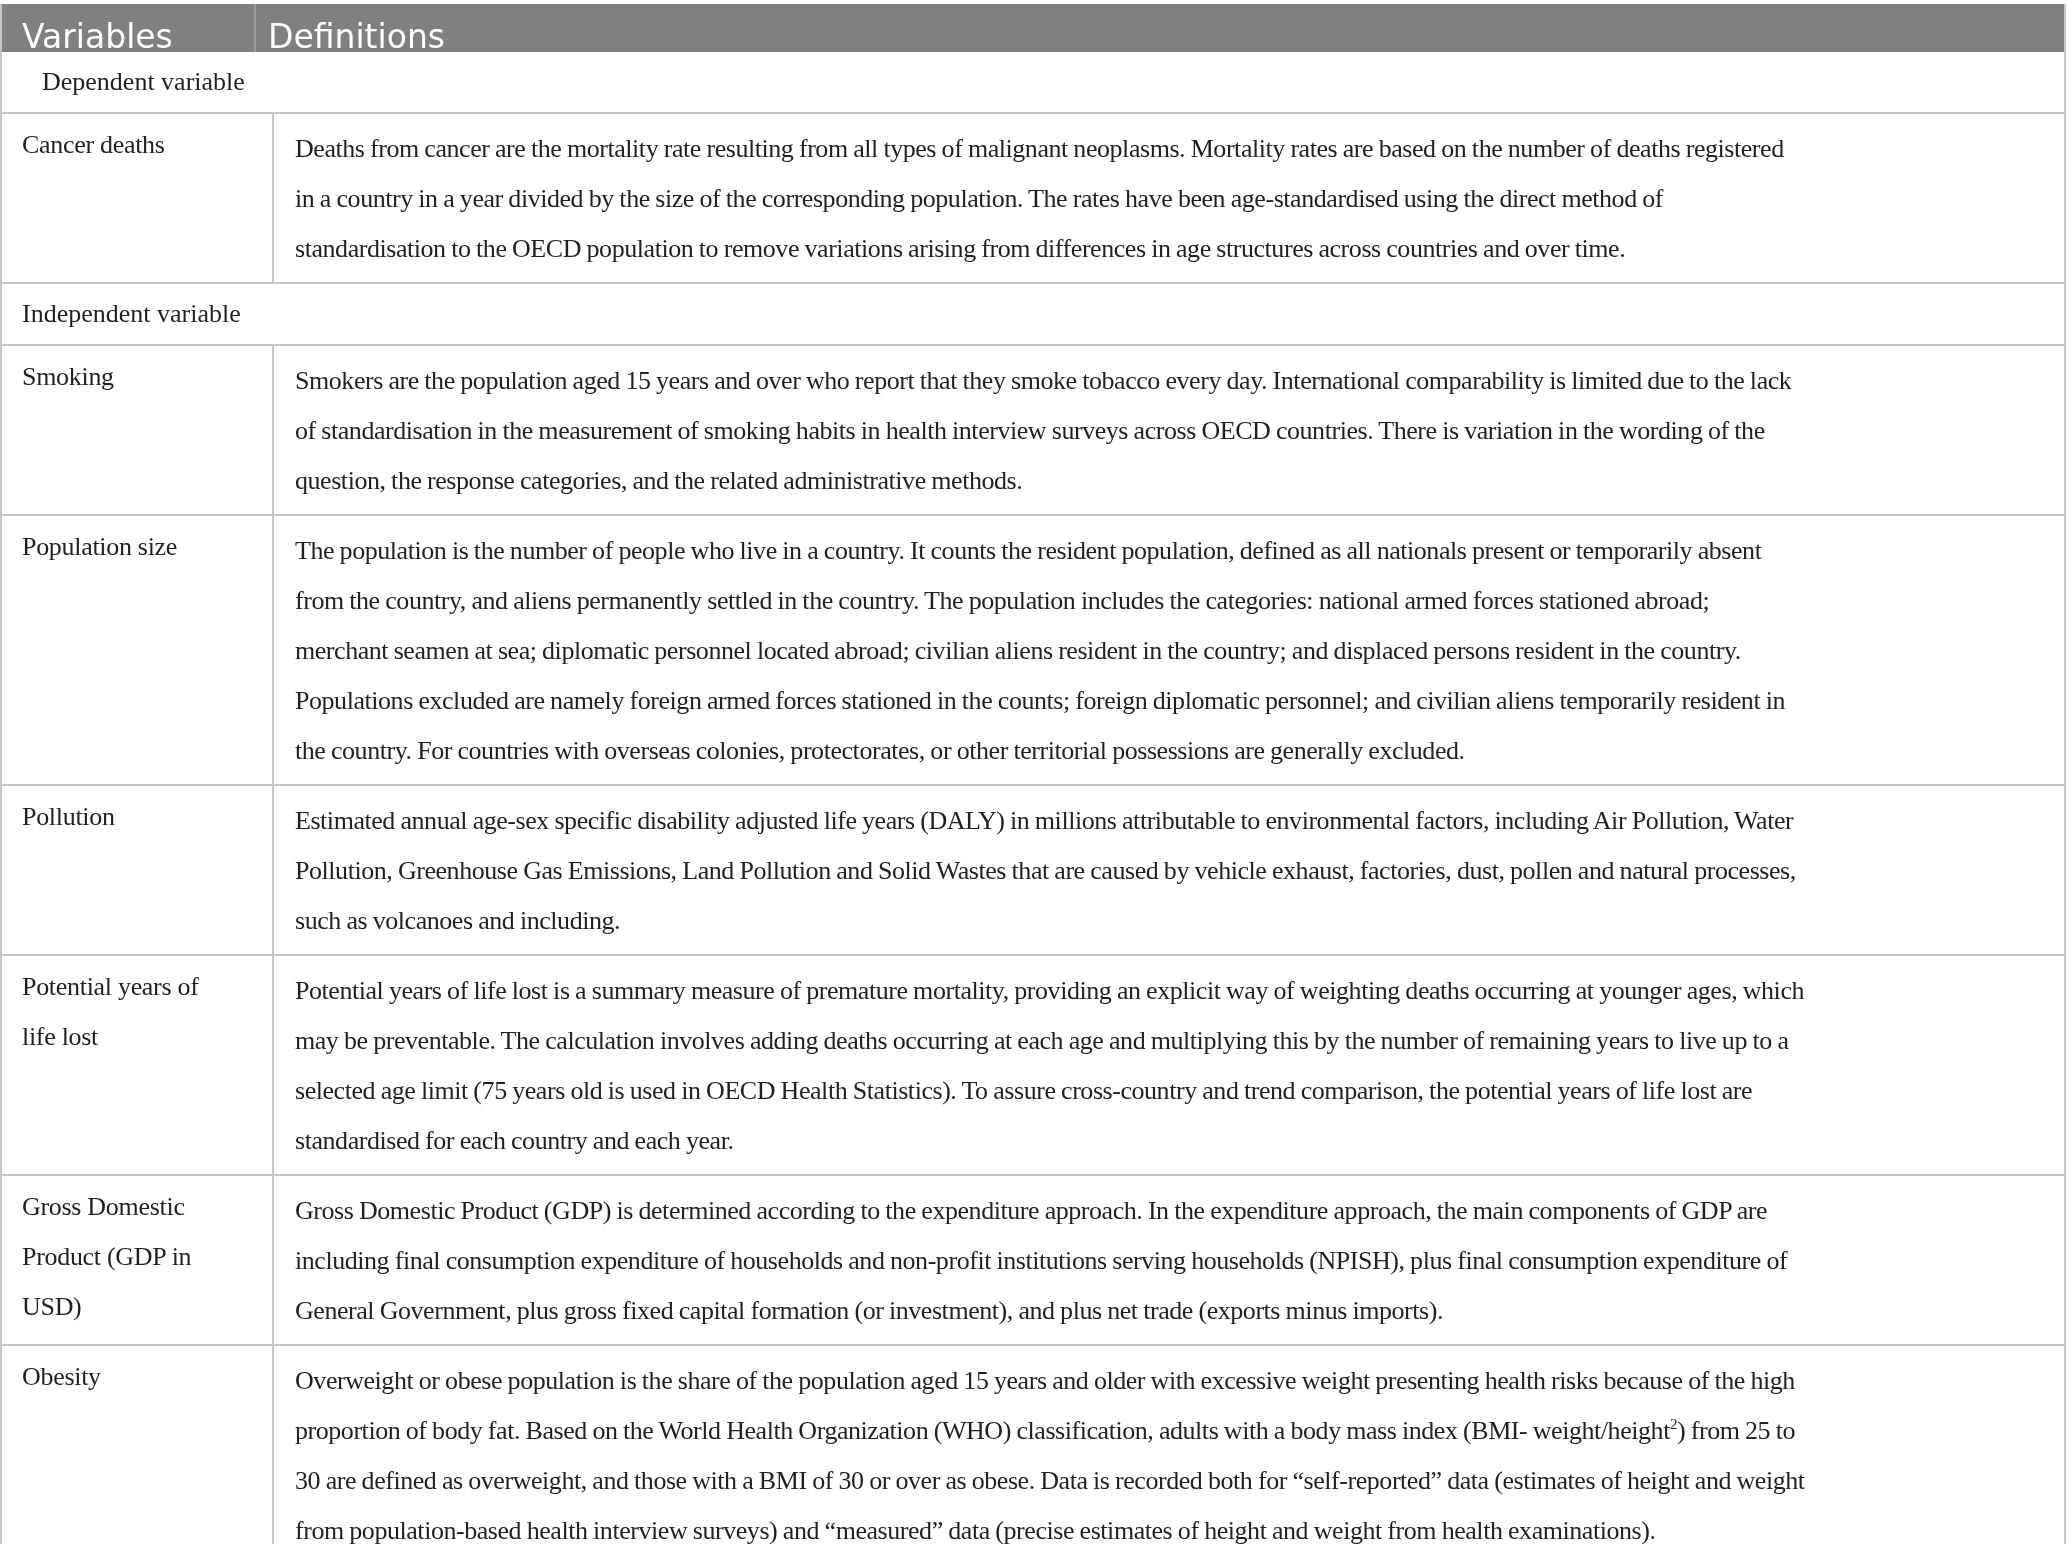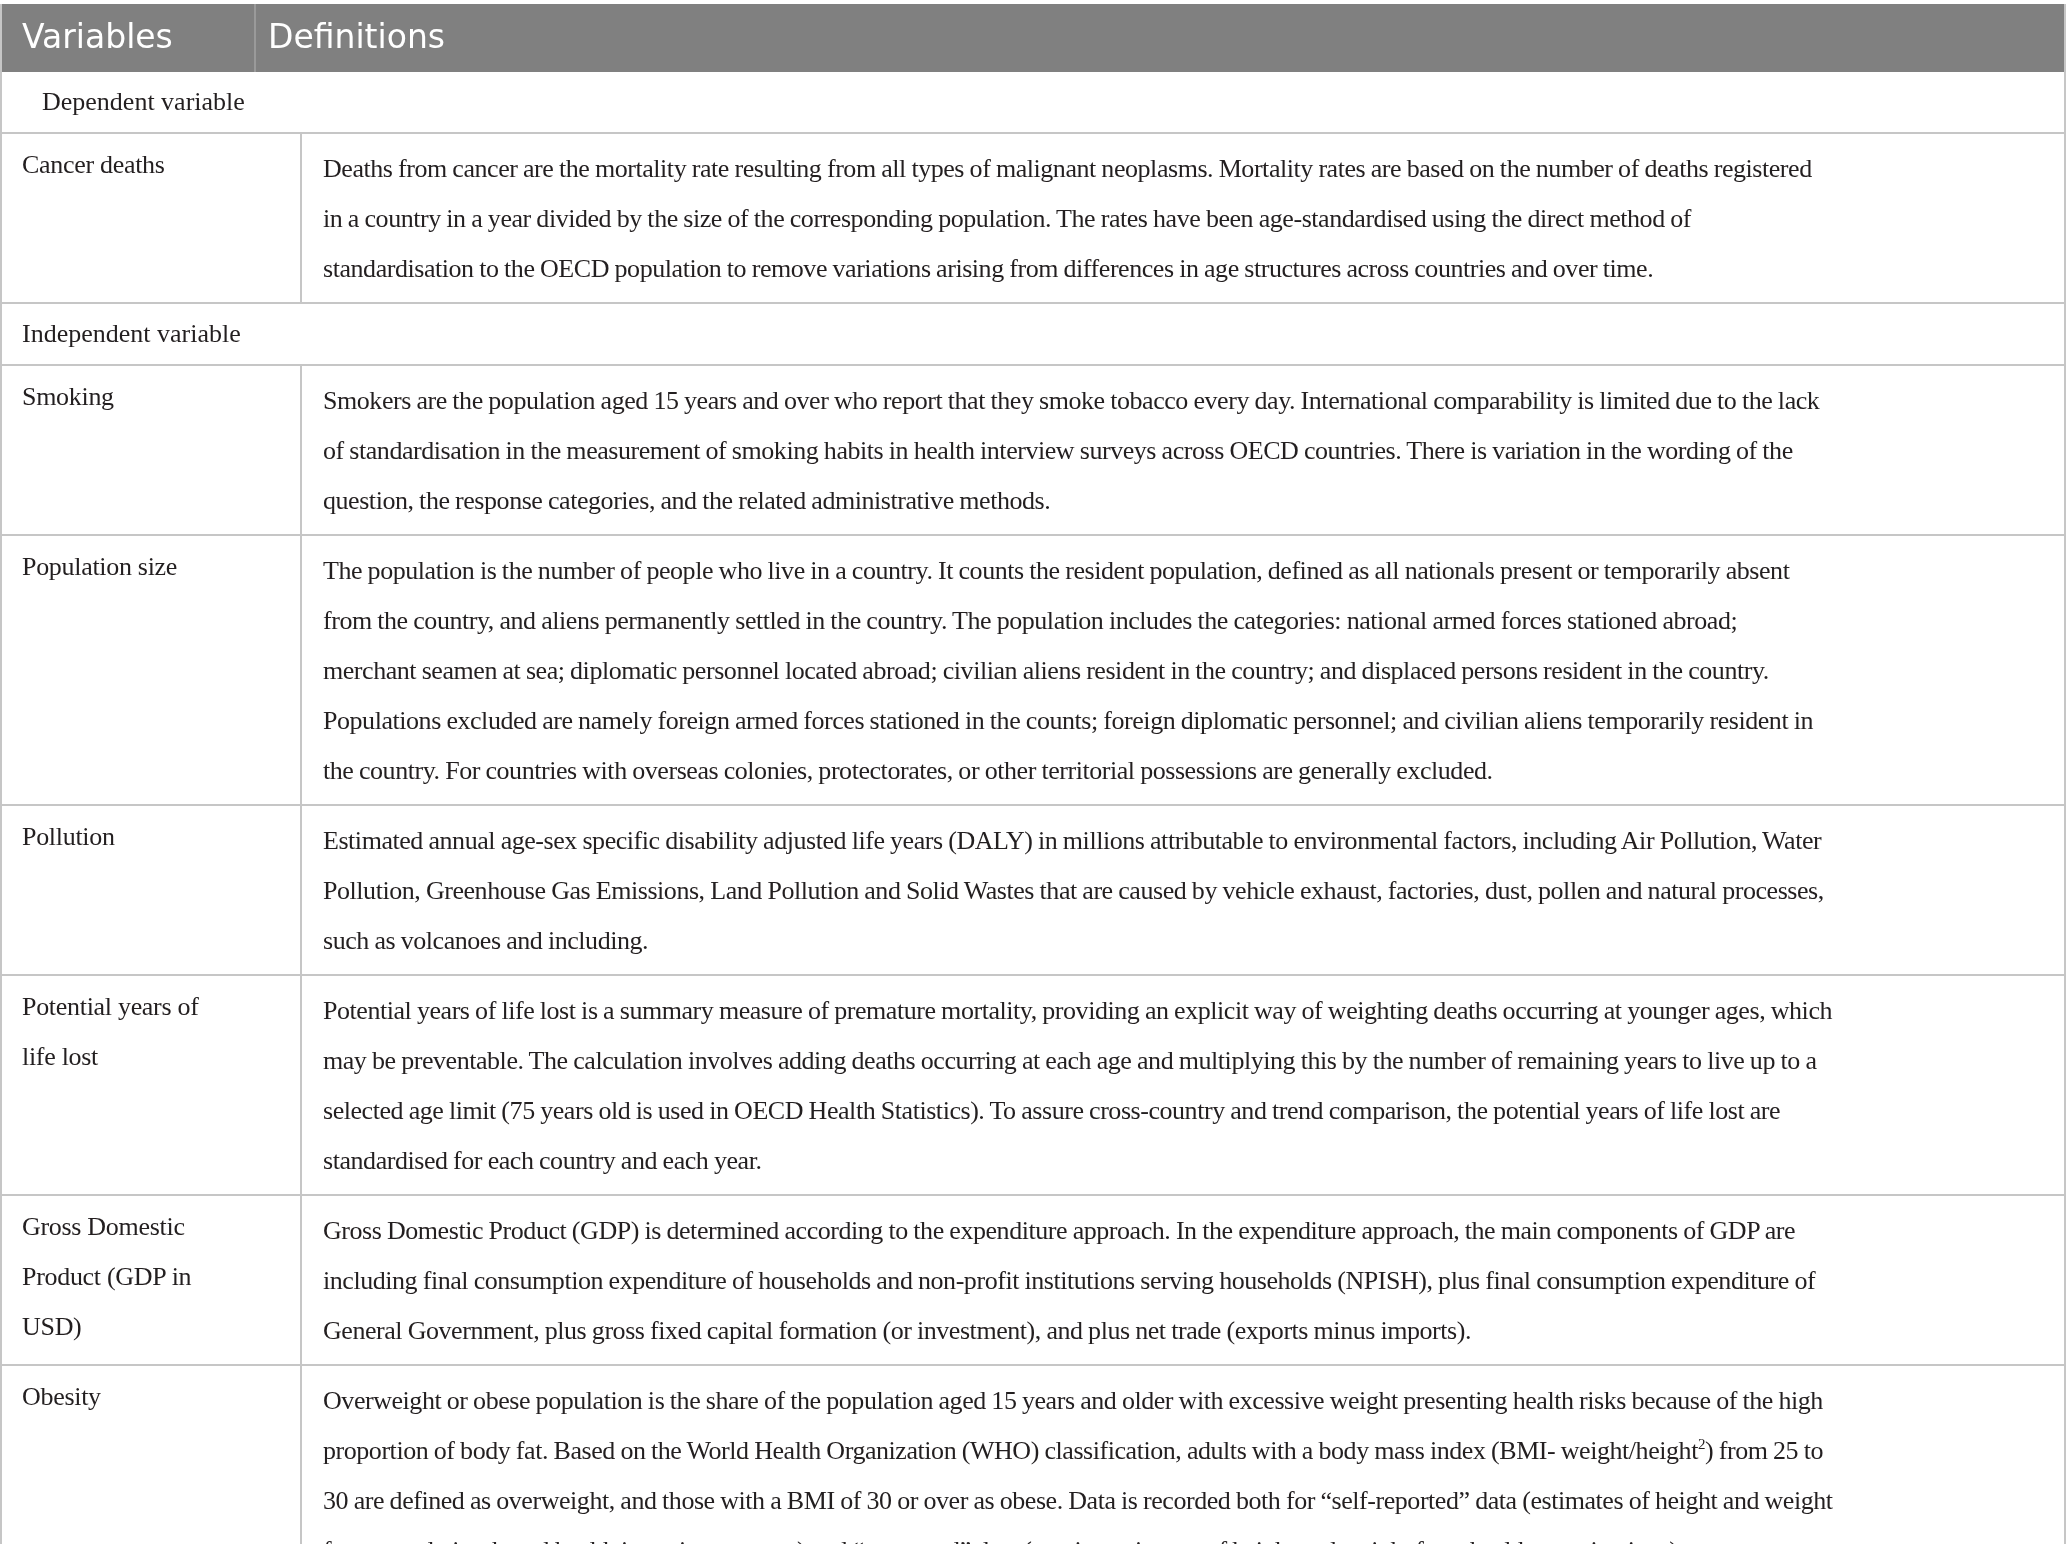--- a/index.html
+++ b/index.html
@@ -3,30 +3,30 @@
 <meta charset="utf-8">
 <style>
   html, body { margin: 0; padding: 0; background: #ffffff; }
   body { width: 2068px; height: 1544px; position: relative; overflow: hidden; }
   .table {
     position: absolute; left: 0; top: 4px; width: 2066px;
     border-left: 2px solid #c6c6c6; border-right: 2px solid #c6c6c6;
     border-bottom: 2px solid #c6c6c6; box-sizing: border-box;
   }
   .hdr {
-    display: flex; height: 68px; background: #808080; color: #ffffff;
+    display: flex; height: 48px; background: #808080; color: #ffffff;
     font-family: "DejaVu Sans", sans-serif; font-size: 33px; 
   }
   .hdr .c1 { width: 254px; box-sizing: border-box; padding-left: 20px; line-height: 66px; border-right: 2px solid #9a9a9a; }
   .hdr .c2 { flex: 1; padding-left: 12px; line-height: 66px; }
   .row { display: flex; border-top: 2px solid #c6c6c6; box-sizing: border-box; }
   .row.first { border-top: none; margin-left: 20px; }
   .section { font-family: "Liberation Serif", serif; font-size: 26px; color: #231f20;
              padding-left: 20px; height: 60px; line-height: 60px; box-sizing: border-box; }
-  .cell-var { width: 300px; box-sizing: border-box; border-right: 2px solid #c6c6c6;
+  .cell-var { width: 272px; box-sizing: border-box; border-right: 2px solid #c6c6c6;
               padding: 6px 0 0 20px; font-family: "Liberation Serif", serif; font-size: 26px;
               color: #231f20; line-height: 50px; }
   .cell-def { flex: 1; padding: 10px 0 8px 21px; font-family: "Liberation Serif", serif;
               font-size: 26px; color: #231f20; line-height: 50px; }
   .line { display: block; white-space: nowrap; letter-spacing: -0.45px; word-spacing: -0.5px; }
   .vline { display: block; white-space: nowrap; letter-spacing: -0.3px; }
   sup { font-size: 15px; line-height: 0; vertical-align: 10px; }
 </style>
 </head>
 <body>

